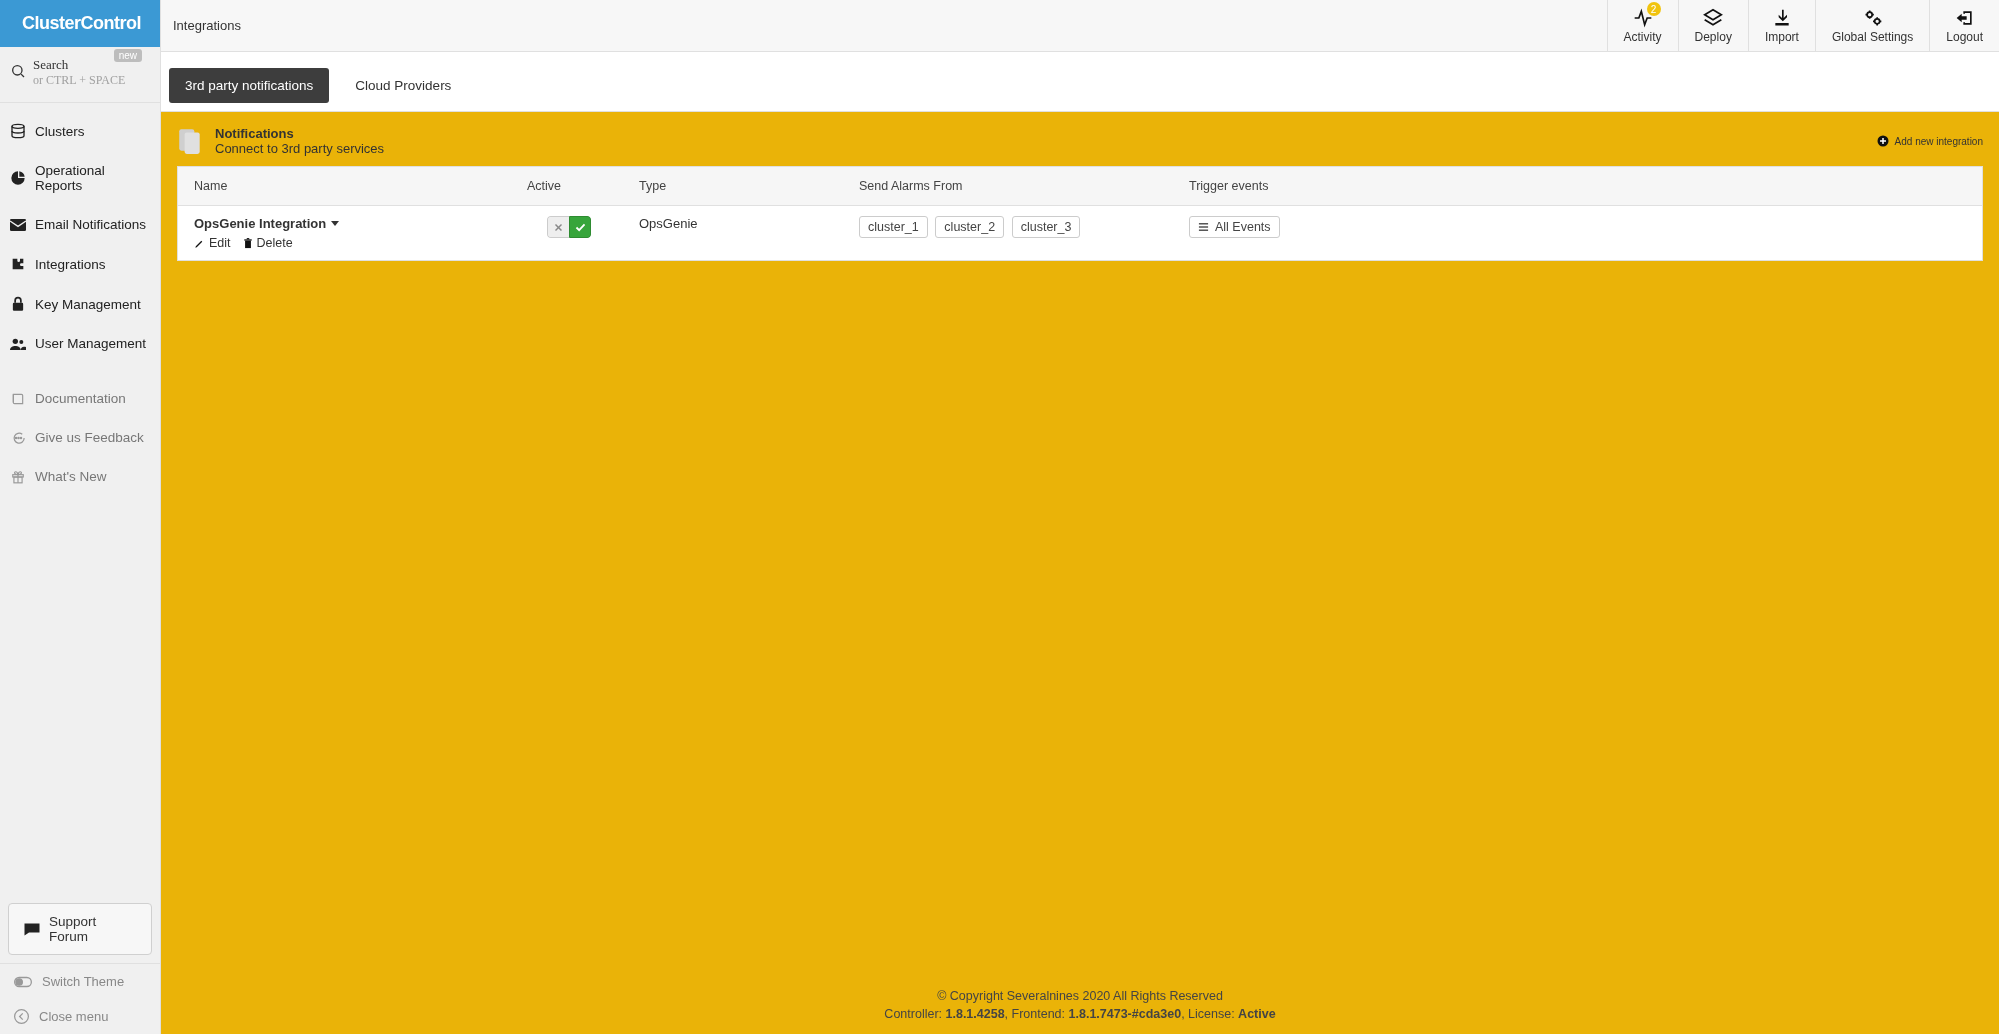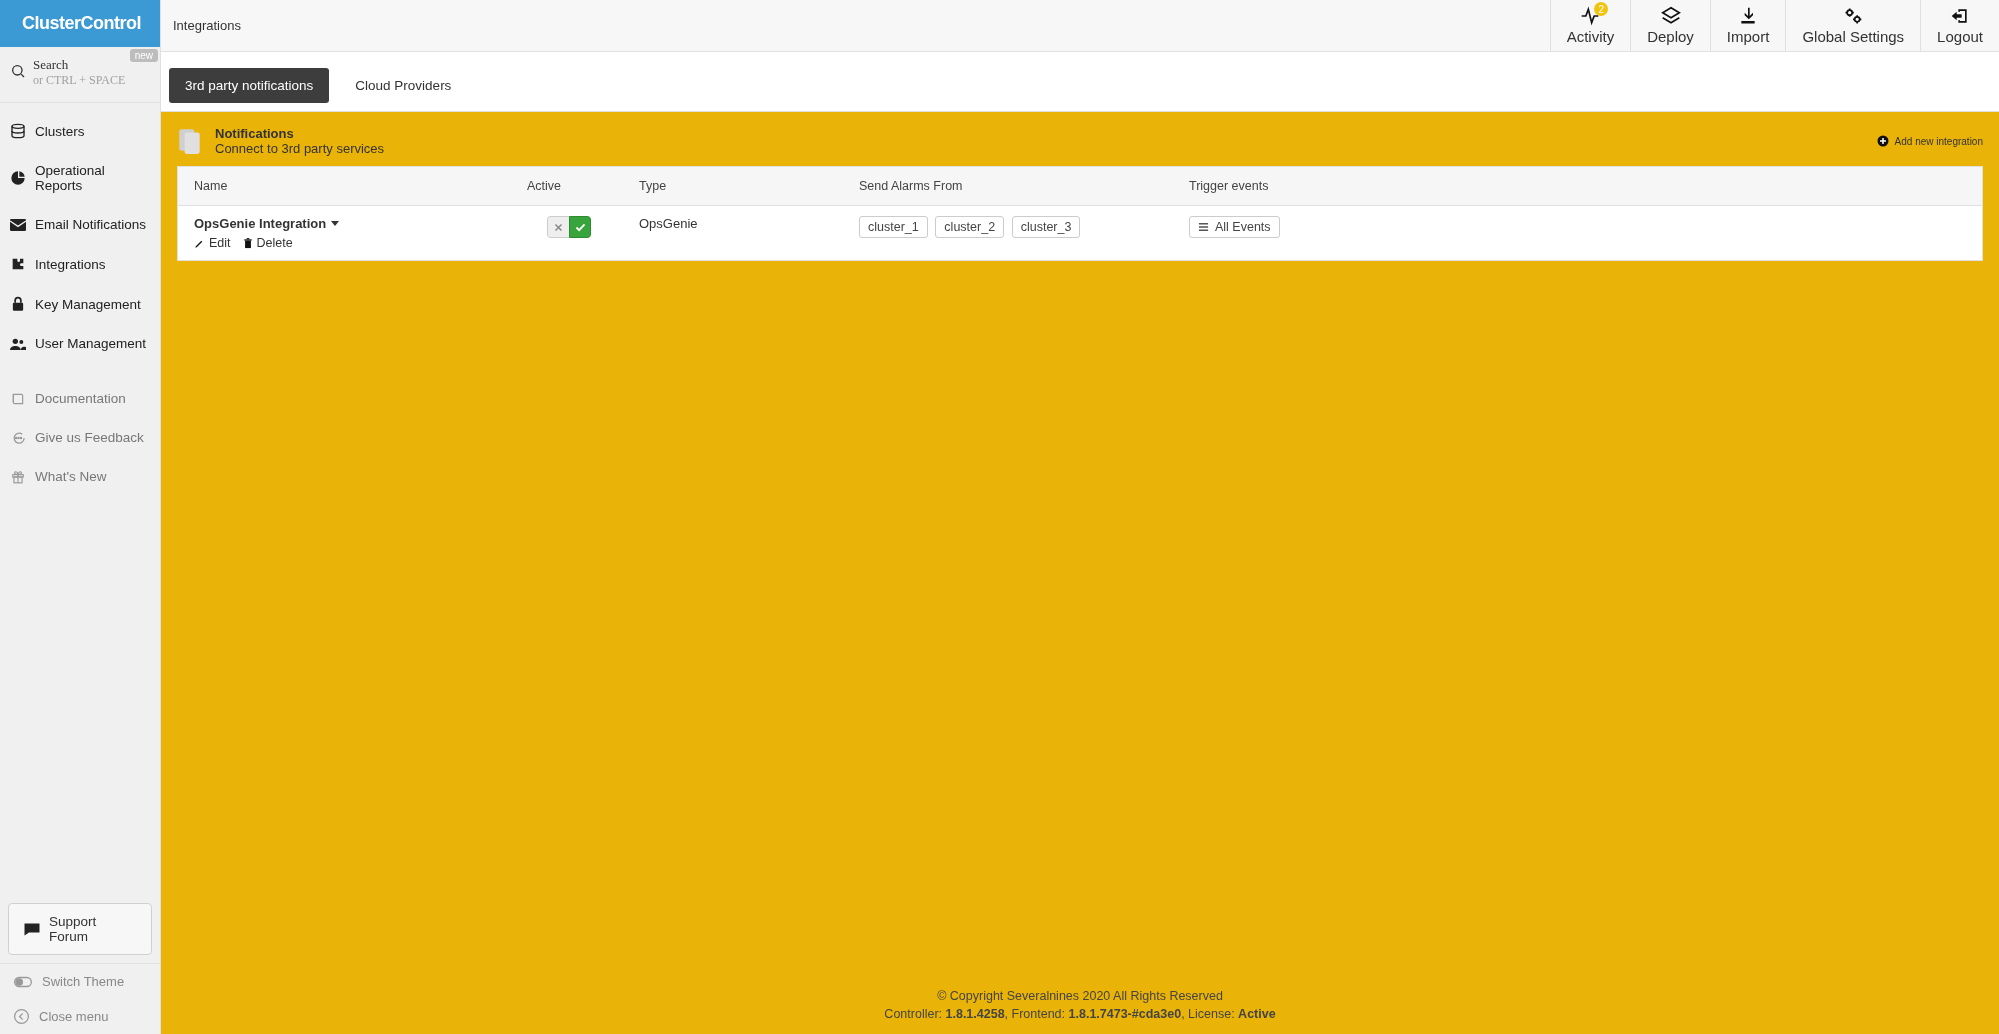--- a/index.html
+++ b/index.html
@@ -8,39 +8,39 @@
 
 .sidebar { background: #f0f0f0; display: flex; flex-direction: column; height: 100%; border-right: 1px solid #e0e0e0;}
 .brand { background: #3b99d4; color: #fff; font-weight: bold; font-size: 18px; padding: 13px 22px; letter-spacing: -0.5px; }
 
 .search-section { position: relative; padding: 10px 10px 14px 10px; border-bottom: 1px solid #e0e0e0; background: #f0f0f0;}
 .search-row { display: flex; align-items: flex-start; gap: 7px; }
 .search-icon-svg { width: 16px; height: 16px; margin-top: 6px; }
 .search-texts { display: flex; flex-direction: column; font-family: Liberation Serif, serif; }
 .search-label { color: #333; font-size: 13px; }
 .search-hint { color: #a0a0a0; font-size: 12px; }
-.new-badge { position: absolute; top: 2px; right: 2px; background: #bdbdbd; color: #fff; font-size: 10px; padding: 1px 5px; border-radius: 3px; }
+.new-badge { position: absolute; top: 2px; right: 18px; background: #bdbdbd; color: #fff; font-size: 10px; padding: 1px 5px; border-radius: 3px; }
 
 .nav-list { list-style: none; padding: 8px 0; background: #f0f0f0;}
 .nav-list li { padding: 12px 10px; display: flex; align-items: center; gap: 9px; cursor: pointer; color: #222; font-size: 13.5px;}
 .nav-list li .nav-icon { width: 16px; text-align: center; display:inline-flex; justify-content:center;}
 .nav-list.secondary li { color: #777; }
 
 .footer-section { margin-top: auto; }
 .support-btn { margin: 8px; padding: 10px 14px; border: 1px solid #d0d0d0; border-radius: 4px; background: #f7f7f7; display: flex; align-items: center; gap: 8px; cursor: pointer; font-size: 13.5px;}
 .footer-links { border-top: 1px solid #e0e0e0; }
 .footer-links .fl { padding: 10px 14px; display: flex; align-items: center; gap: 10px; color: #888; cursor: pointer; }
 
 .main { display: flex; flex-direction: column; height: 100%; background: #fff;}
 .topbar { display: flex; align-items: stretch; border-bottom: 1px solid #e0e0e0; height: 52px; background: #f7f7f7;}
 .breadcrumb { display: flex; align-items: center; padding: 0 12px; font-size: 13px; color: #333; }
 .topbar-spacer { flex: 1; }
 .top-btn { display: flex; flex-direction: column; align-items: center; justify-content: center; padding: 6px 16px; border-left: 1px solid #e0e0e0; cursor: pointer; position: relative; min-width: 58px;}
 .top-btn .icon-area { height: 20px; display:flex; align-items:center; justify-content:center;}
-.top-btn .tb-label { font-size: 15px; color: #333; margin-top: 2px;}
+.top-btn .tb-label { font-size: 12px; color: #333; margin-top: 2px;}
 .badge-yellow { position: absolute; top: 2px; left: 50%; transform: translateX(4px); background: #f1c40f; color: #fff; font-size: 10px; min-width: 14px; height: 14px; border-radius: 7px; display: flex; align-items: center; justify-content: center; }
 
 .tabs { display: flex; align-items: center; gap: 10px; padding: 8px 8px 0 8px; border-bottom: 1px solid #e0e0e0; height: 60px; background:#fff;}
 .tab { padding: 10px 16px; color: #333; cursor: pointer; font-size: 13.5px; }
 .tab.active { background: #3d3d3d; color: #fff; border-radius: 3px; }
 
 .content { flex: 1; background: #eab308; padding: 0 8px; display: flex; flex-direction: column; }
 .header-block { display: flex; align-items: center; padding: 14px 8px 10px 8px; }
 .doc-icon-wrap { width: 30px; margin-right: 8px; color: #c7c7c7;}
 .header-title { font-weight: bold; font-size: 13px; }

